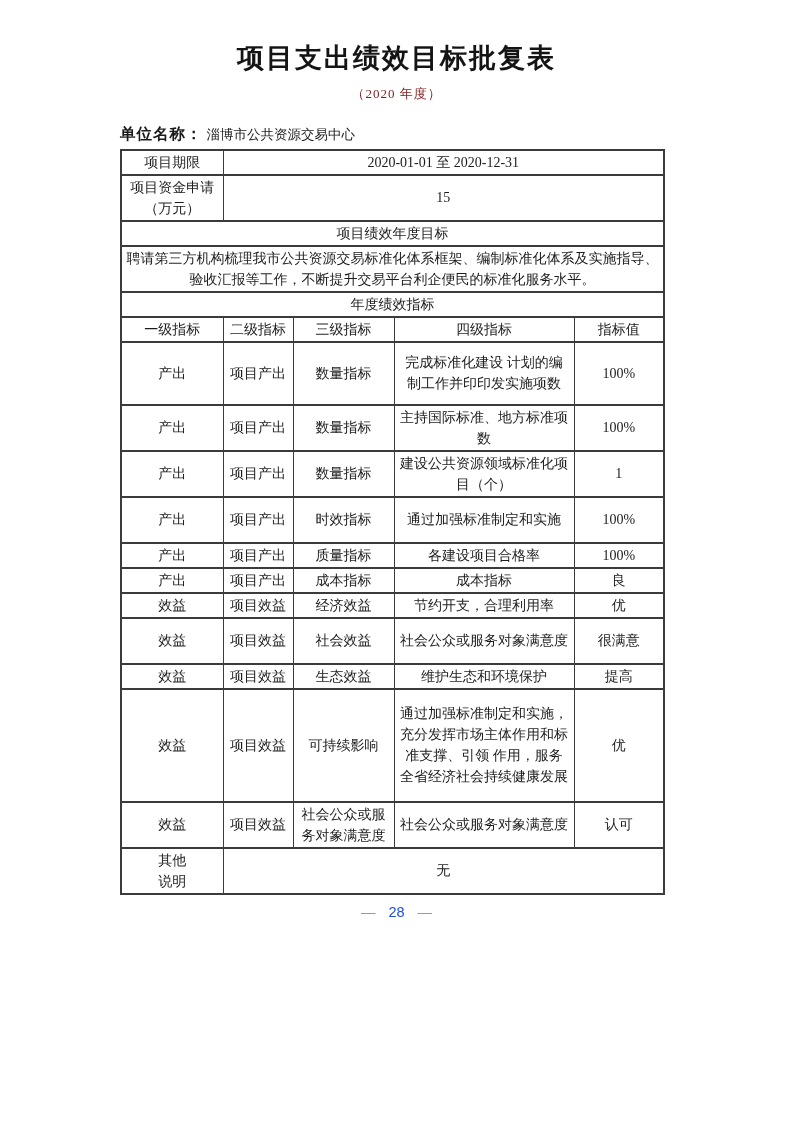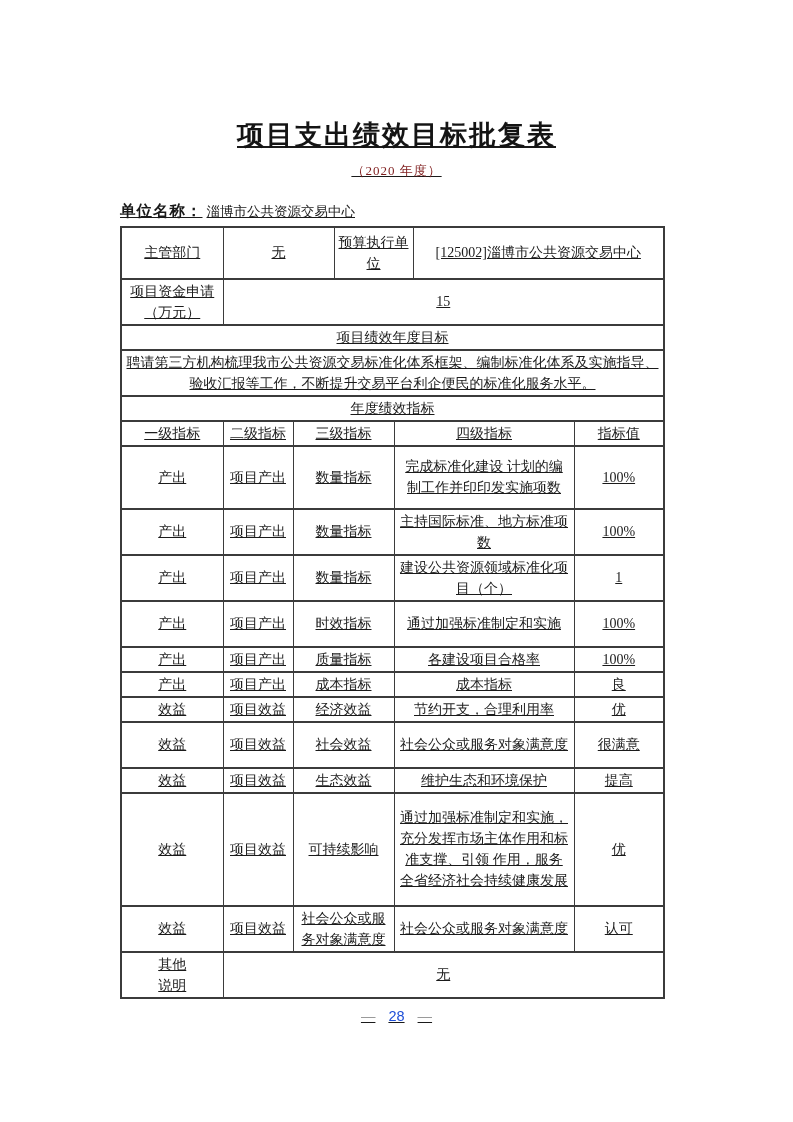--- a/index.html
+++ b/index.html
@@ -1,21 +1,21 @@
 <!DOCTYPE html>
 <html><head>
 <meta charset="utf-8">
 <style>
   html,body{margin:0;padding:0;}
   body{
     width:793px;height:1122px;background:#ffffff;overflow:hidden;
     font-family:"Liberation Serif","DejaVu Serif",serif;
     color:#1a1a1a;
   }
-  .page{padding-top:119px;text-decoration:underline;}
+  .page{padding-top:42px;}
   .doc-title{
     margin:0;text-align:center;font-size:27px;font-weight:bold;
     letter-spacing:2px;line-height:1.25;color:#141414;
   }
   .doc-subtitle{
     margin-top:9px;text-align:center;font-size:13px;letter-spacing:1px;color:#7f1d1d;
   }
   .unit-line{
     margin:21px 0 4px 120px;font-size:14px;
   }
@@ -61,25 +61,23 @@
     <colgroup>
       <col style="width:102px">
         <col style="width:70px">
         <col style="width:41px">
       <col style="width:60px">
         <col style="width:19px">
         <col style="width:161px">
       <col style="width:90px">
     </colgroup>
     <tbody>
-      <tr style="height:52px">
-        <td>主管部门</td>
-        <td colspan="2">无</td>
-        <td colspan="2">预算执行单位</td>
-        <td colspan="2">[125002]淄博市公共资源交易中心</td>
+      <tr style="height:23px">
+        <td>项目期限</td>
+        <td colspan="6">2020-01-01 至 2020-12-31</td>
       </tr>
       <tr style="height:43px">
         <td>项目资金申请（万元）</td>
         <td colspan="6">15</td>
       </tr>
       <tr style="height:21px">
         <td colspan="7">项目绩效年度目标</td>
       </tr>
       <tr style="height:46px">
         <td colspan="7" class="goal-text">聘请第三方机构梳理我市公共资源交易标准化体系框架、编制标准化体系及实施指导、验收汇报等工作，不断提升交易平台利企便民的标准化服务水平。</td>

